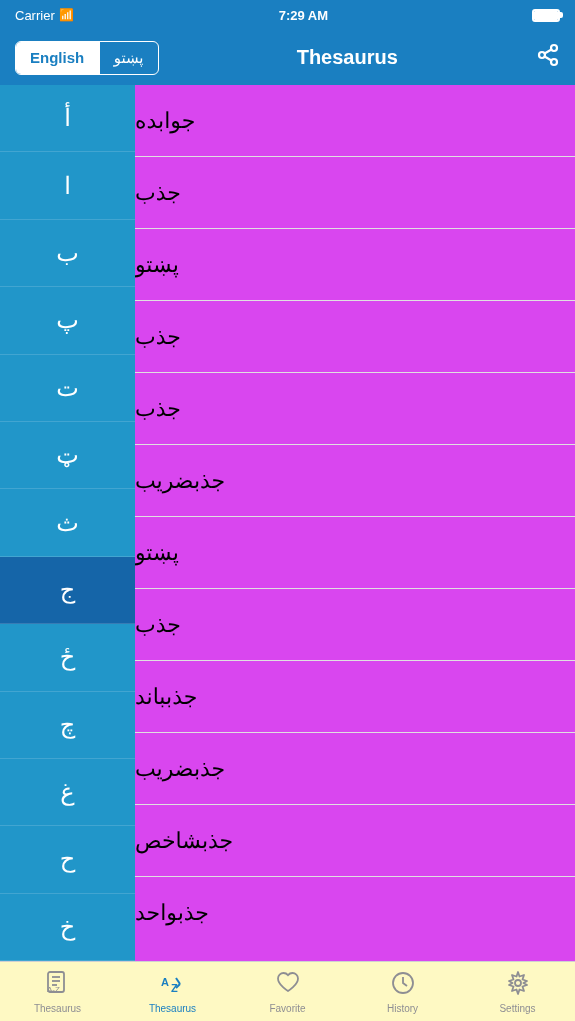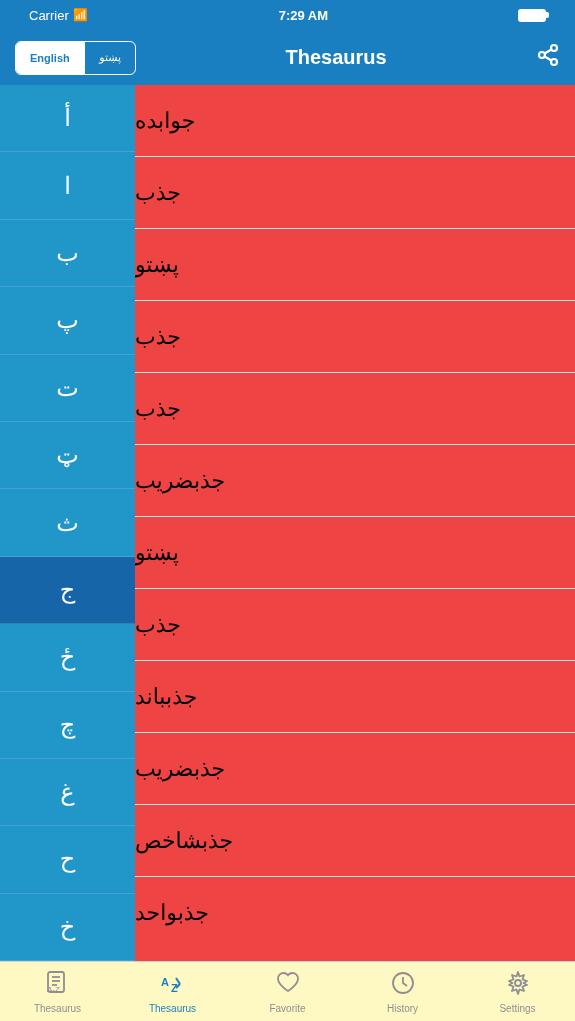--- a/index.html
+++ b/index.html
@@ -12,21 +12,21 @@
       position: relative;
     }
 
     
     .status-bar {
       background: #1a7fc1;
       height: 30px;
       display: flex;
       align-items: center;
       justify-content: space-between;
-      padding: 0 29px;
+      padding: 0 15px;
       color: #fff;
       font-size: 13px;
       font-weight: 500;
     }
     .status-bar-left { display: flex; align-items: center; gap: 5px; }
     .status-bar-center { font-weight: 600; }
     .status-bar-right { display: flex; align-items: center; gap: 5px; }
     .wifi-icon { font-size: 12px; }
     .battery-icon {
       width: 28px;
@@ -65,21 +65,21 @@
     .lang-toggle {
       display: flex;
       border: 1.5px solid #fff;
       border-radius: 6px;
       overflow: hidden;
       height: 34px;
     }
     .lang-btn {
       padding: 0 14px;
       color: #fff;
-      font-size: 11px;
+      font-size: 15px;
       display: flex;
       align-items: center;
       cursor: pointer;
       background: transparent;
       border: none;
       outline: none;
     }
     .lang-btn.active {
       background: #fff;
       color: #1a7fc1;
@@ -129,21 +129,21 @@
       font-family: 'Arial', sans-serif;
     }
     .alpha-item.selected {
       background: #1565a8;
     }
 
     
     .word-list {
       flex: 1;
       overflow-y: auto;
-      background: #ef4444;
+      background: #d946ef;
     }
     .word-item {
       height: 72px;
       display: flex;
       align-items: center;
       justify-content: flex-end;
       padding-right: 20px;
       border-bottom: 1px solid #e0e0e0;
       font-size: 22px;
       direction: rtl;

